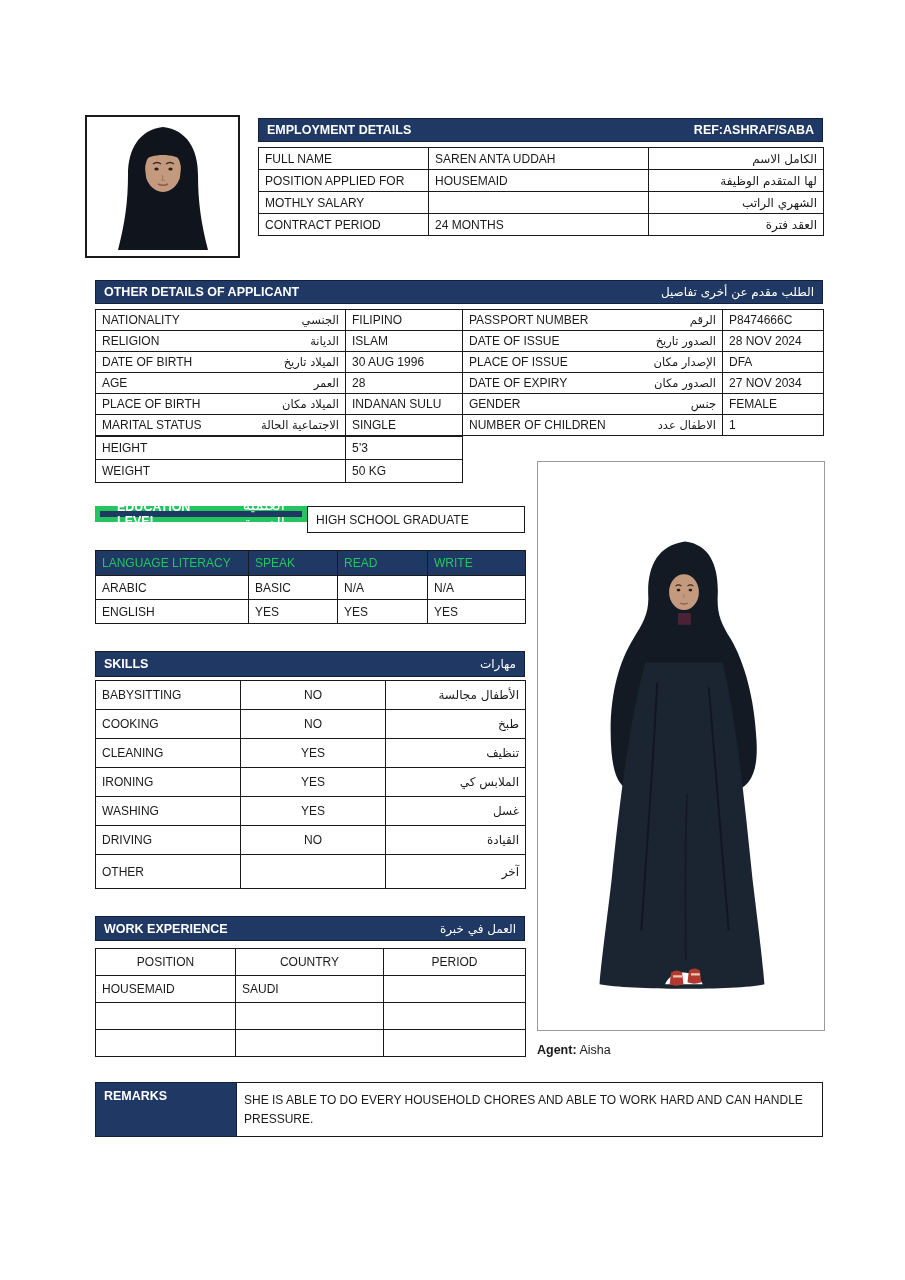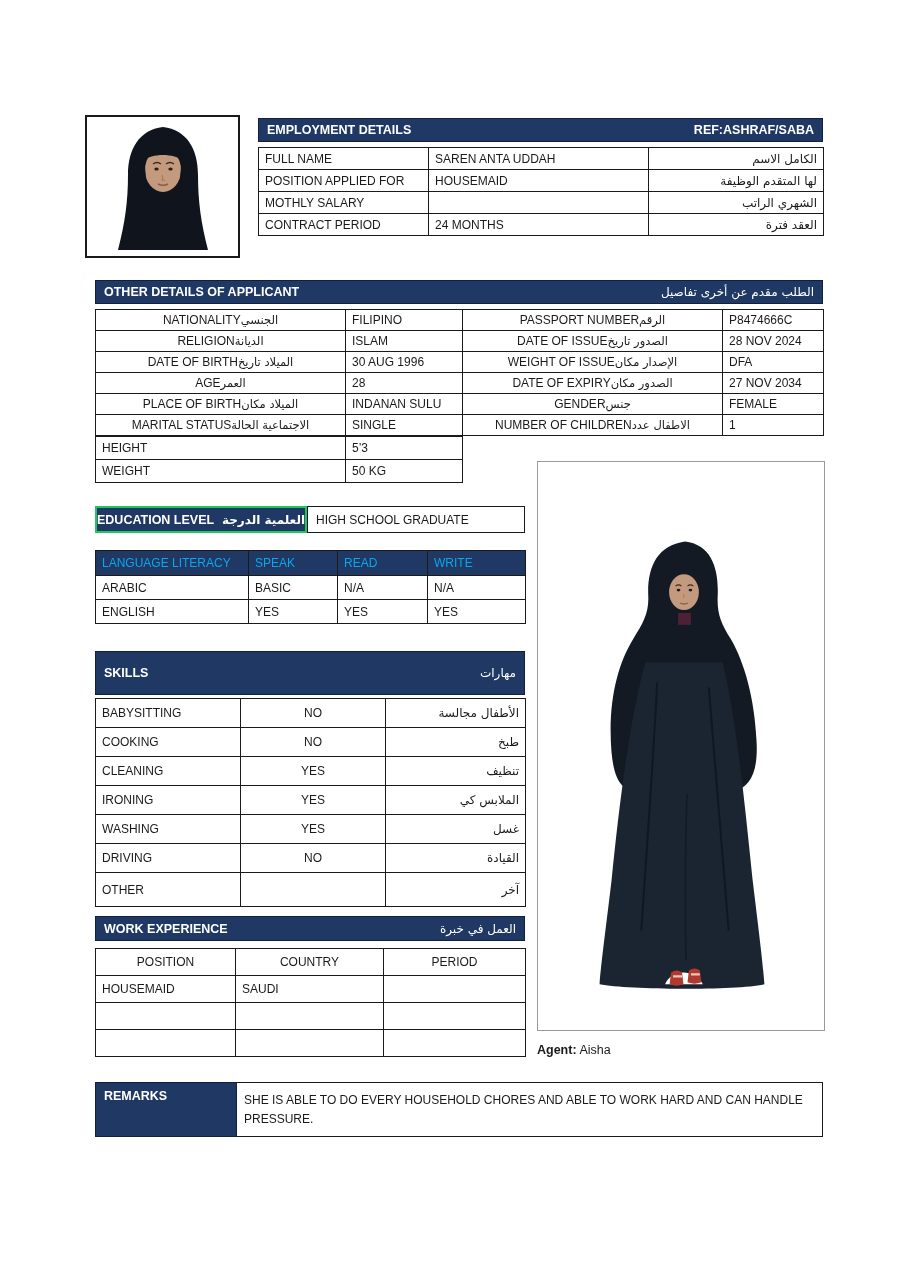--- a/index.html
+++ b/index.html
@@ -20,36 +20,36 @@
   .ar-txt { font-family:"DejaVu Sans", sans-serif; direction:rtl; unicode-bidi:plaintext; }
   .navy-bar .ar-txt { font-weight:normal; font-size:12px; }
 
   
   table.tbl { border-collapse:collapse; table-layout:fixed; width:100%; }
   table.tbl td, table.tbl th {
     border:1px solid #1a1a1a; font-size:12px; font-weight:normal;
     padding:0 6px; vertical-align:middle; overflow:hidden; white-space:nowrap;
   }
   td.ar-cell { direction:rtl; text-align:right; font-family:"DejaVu Sans", sans-serif; }
-  .lbl-flex { display:flex; justify-content:center; align-items:center; }
+  .lbl-flex { display:flex; justify-content:space-between; align-items:center; }
   .lbl-flex .ar-txt { font-size:11.5px; }
 
   
   .photo-id-box {
     border:2px solid #1a1a1a; background:#fff;
     display:flex; align-items:center; justify-content:center;
   }
   .photo-full-box {
     border:1px solid #9a9a9a; background:#fff;
     display:flex; align-items:flex-start; justify-content:center;
   }
 
   
   th.navy-th {
-    background:#1f3864; color:#0ea5e9; font-weight:bold; text-align:left;
+    background:#1f3864; color:#22c55e; font-weight:bold; text-align:left;
     border:1px solid #1a1a1a; border-right:2px solid #ffffff;
   }
   th.navy-th:last-child { border-right:1px solid #1a1a1a; }
 
   .center { text-align:center; }
   .remarks-wrap { display:flex; align-items:stretch; }
   .remarks-label {
     background:#1f3864; color:#fff; font-weight:bold; font-size:12.5px;
     width:142px; flex:0 0 142px; display:flex; align-items:flex-start;
     padding:6px 8px; border:1px solid #11203c;
@@ -57,25 +57,25 @@
   .remarks-text {
     flex:1; border:1px solid #1a1a1a; border-left:none;
     padding:8px 7px; font-size:12px; line-height:1.55; white-space:normal;
   }
   .agent-line { font-size:12.5px; }
   .agent-line b { font-weight:bold; }
 
   .edu-wrap { display:flex; align-items:stretch; }
   .edu-label {
     background:#1f3864; color:#fff; font-weight:bold; font-size:12.5px;
-    width:212px; flex:0 0 212px; height:27px;
-    display:flex; justify-content:space-between; align-items:center; padding:0 0;
-    border:2px solid #22c55e;
-  }
-  .edu-label .ar-txt { font-weight:bold; font-size:12px; }
+    width:212px; flex:0 0 212px; height:16px;
+    display:flex; justify-content:space-between; align-items:center; padding:0 17px;
+    border:5px solid #22c55e;
+  }
+  .edu-label .ar-txt { font-weight:normal; font-size:15px; }
   .edu-value {
     width:218px; border:1px solid #1a1a1a; border-left:1px solid #1a1a1a;
     display:flex; align-items:center; padding:0 8px; font-size:12px; height:27px;
   }
 </style>
 </head>
 <body>
 
 <div class="page">
 
@@ -182,21 +182,21 @@
       <tr style="height:21px;">
         <td>
               <div class="lbl-flex">
                 <span>DATE OF BIRTH</span>
                 <span class="ar-txt">الميلاد تاريخ</span>
               </div>
             </td>
         <td>30 AUG 1996</td>
         <td>
               <div class="lbl-flex">
-                <span>WEIGHT OF ISSUE</span>
+                <span>PLACE OF ISSUE</span>
                 <span class="ar-txt">الإصدار مكان</span>
               </div>
             </td>
         <td>DFA</td>
       </tr>
       <tr style="height:21px;">
         <td>
               <div class="lbl-flex">
                 <span>AGE</span>
                 <span class="ar-txt">العمر</span>
@@ -296,21 +296,21 @@
         <td>ENGLISH</td>
         <td>YES</td>
         <td>YES</td>
         <td>YES</td>
       </tr>
     </tbody>
       </table>
   </div>
 
   <div class="abs" style="left:95px; top:651px; width:430px;">
-    <div class="navy-bar" style="height:44px;">
+    <div class="navy-bar" style="height:26px;">
       <span>SKILLS</span>
       <span class="ar-txt">مهارات</span>
     </div>
     <table class="tbl" style="margin-top:3px;">
       <colgroup>
           <col style="width:145px">
           <col style="width:145px">
           <col style="width:140px">
         </colgroup>
       <tbody>

